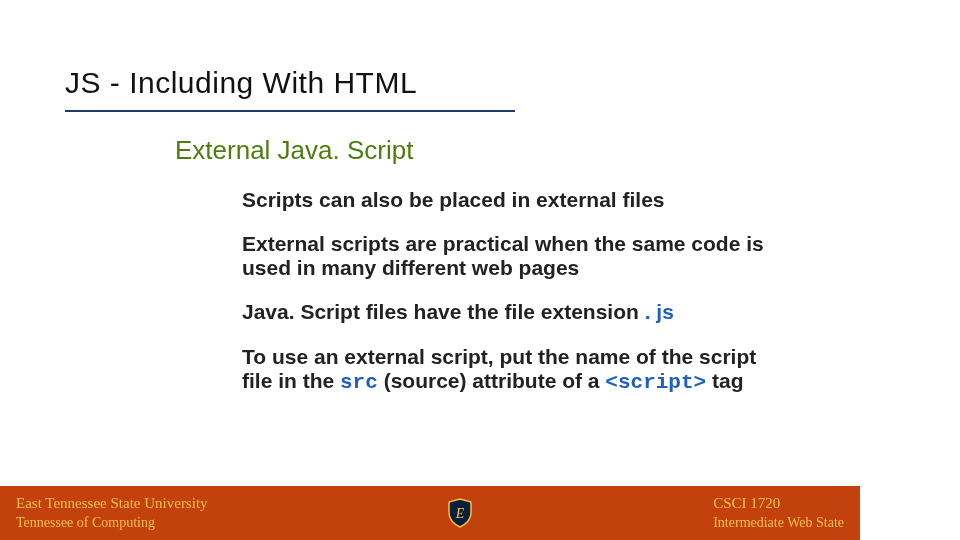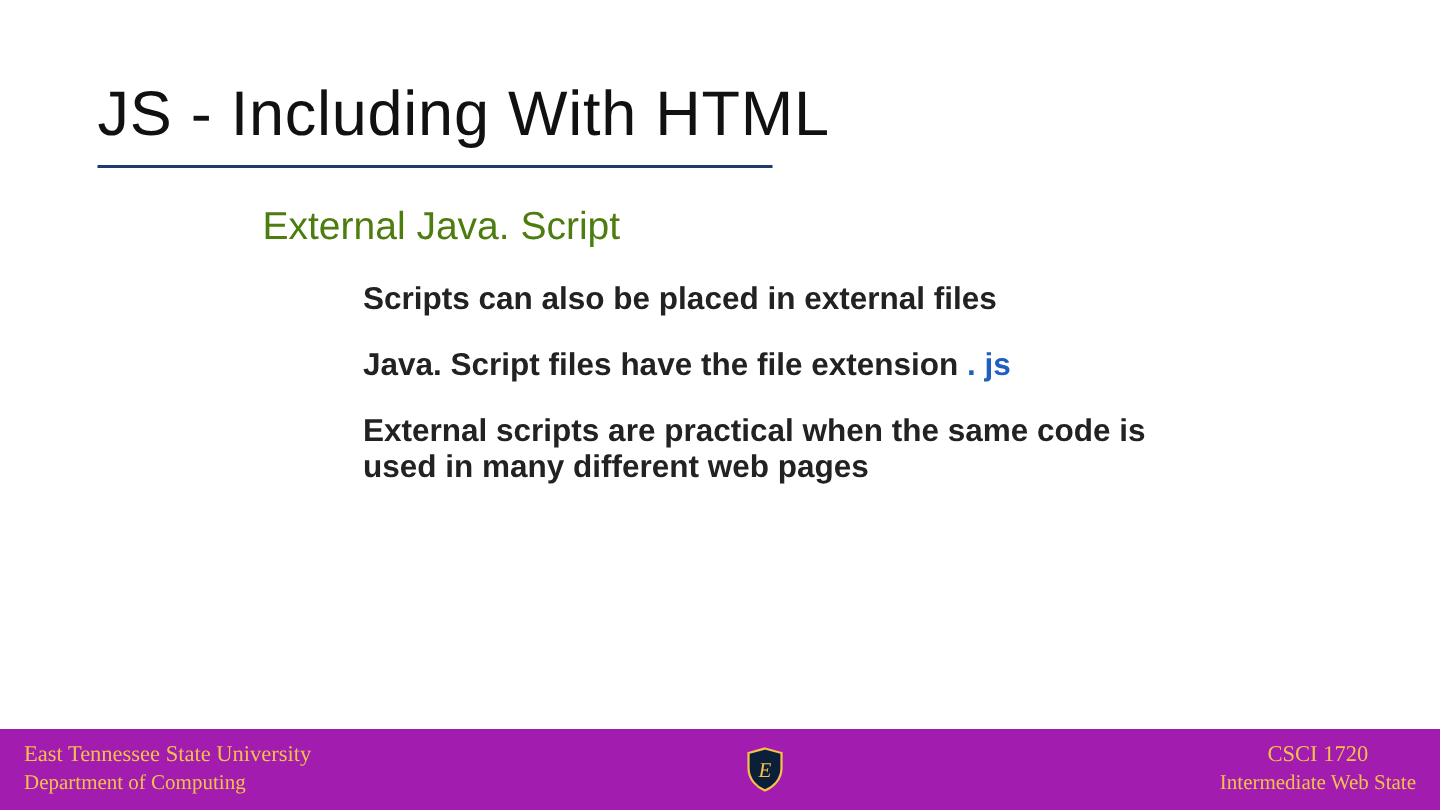--- a/index.html
+++ b/index.html
@@ -1,52 +1,55 @@
 <!DOCTYPE html>
 <html><head>
 <meta charset="utf-8">
 <style>
   * { margin: 0; padding: 0; box-sizing: border-box; }
   html, body { width: 960px; height: 540px; font-family: "Segoe UI", Arial, sans-serif; background: #fff; overflow: hidden; }
   .slide { position: relative; width: 960px; height: 540px; }
-  .title { position: absolute; left: 65px; top: 52px; font-size: 42px; font-weight: 300; color: #111; letter-spacing: 0.5px; }
+  .title { position: absolute; left: 65px; top: 66px; font-size: 30px; font-weight: 300; color: #111; letter-spacing: 0.5px; }
   .title-rule { position: absolute; left: 65px; top: 110px; width: 450px; height: 2px; background: #1f3a6e; }
   .subtitle { position: absolute; left: 175px; top: 135px; font-size: 26px; font-weight: 400; color: #4d7c0f; }
   .body { position: absolute; left: 242px; top: 188px; width: 540px; font-size: 21px; font-weight: 700; color: #222; line-height: 1.15; }
   .body p { margin-bottom: 20px; }
   .mono-blue { font-family: "Courier New", monospace; color: #1f5fbf; }
   .blue { color: #1f5fbf; }
-  .footer { position: absolute; left: 0; bottom: 0; width: 960px; height: 54px; background: #a21caf; color: #f3c14b; display: flex; align-items: center; justify-content: space-between; padding: 0 16px; font-family: Georgia, "Times New Roman", serif; }
+  .footer { position: absolute; left: 0; bottom: 0; width: 860px; height: 54px; background: #c2410c; color: #f3c14b; display: flex; align-items: center; justify-content: space-between; padding: 0 16px; font-family: Georgia, "Times New Roman", serif; }
   .footer-left { text-align: left; font-size: 14px; line-height: 1.3; }
   .footer-left .line1 { font-size: 15px; }
   .footer-center { display: flex; align-items: center; gap: 8px; }
-  .footer-right { text-align: center; font-size: 14px; line-height: 1.3; }
+  .footer-right { text-align: left; font-size: 14px; line-height: 1.3; }
   .footer-right .line1 { font-size: 15px; }
   .shield { width: 26px; height: 30px; }
 </style>
 </head>
 <body>
 <div class="slide">
 
   <div class="title">JS - Including With HTML</div>
   <div class="title-rule"></div>
   <div class="subtitle">External Java. Script</div>
 
   <div class="body">
     <p>Scripts can also be placed in external files</p>
+    <p>External scripts are practical when the same code is used in many different web pages</p>
     <p>
       <span>Java. Script files have the file extension </span><span class="blue">. js</span>
     </p>
-    <p>External scripts are practical when the same code is used in many different web pages</p>
+    <p>
+      <span>To use an external script, put the name of the script file in the </span><span class="mono-blue">src</span><span> (source) attribute of a </span><span class="mono-blue">&lt;script&gt;</span><span>  tag</span>
+    </p>
   </div>
 
   <div class="footer">
     <div class="footer-left">
       <div class="line1">East Tennessee State University</div>
-      <div class="line2">Department of Computing</div>
+      <div class="line2">Tennessee of Computing</div>
     </div>
     <div class="footer-center">
       <svg class="shield" viewBox="0 0 26 30">
         <path d="M13 1 L24 4 V14 C24 22 18 27 13 29 C8 27 2 22 2 14 V4 Z" fill="#0b1e3a" stroke="#f3c14b" stroke-width="1.5"></path>
         <text x="13" y="20" text-anchor="middle" font-family="Georgia, serif" font-size="14" font-style="italic" fill="#f3c14b">E</text>
       </svg>
     </div>
     <div class="footer-right">
       <div class="line1">CSCI 1720</div>
       <div class="line2">Intermediate Web State</div>

